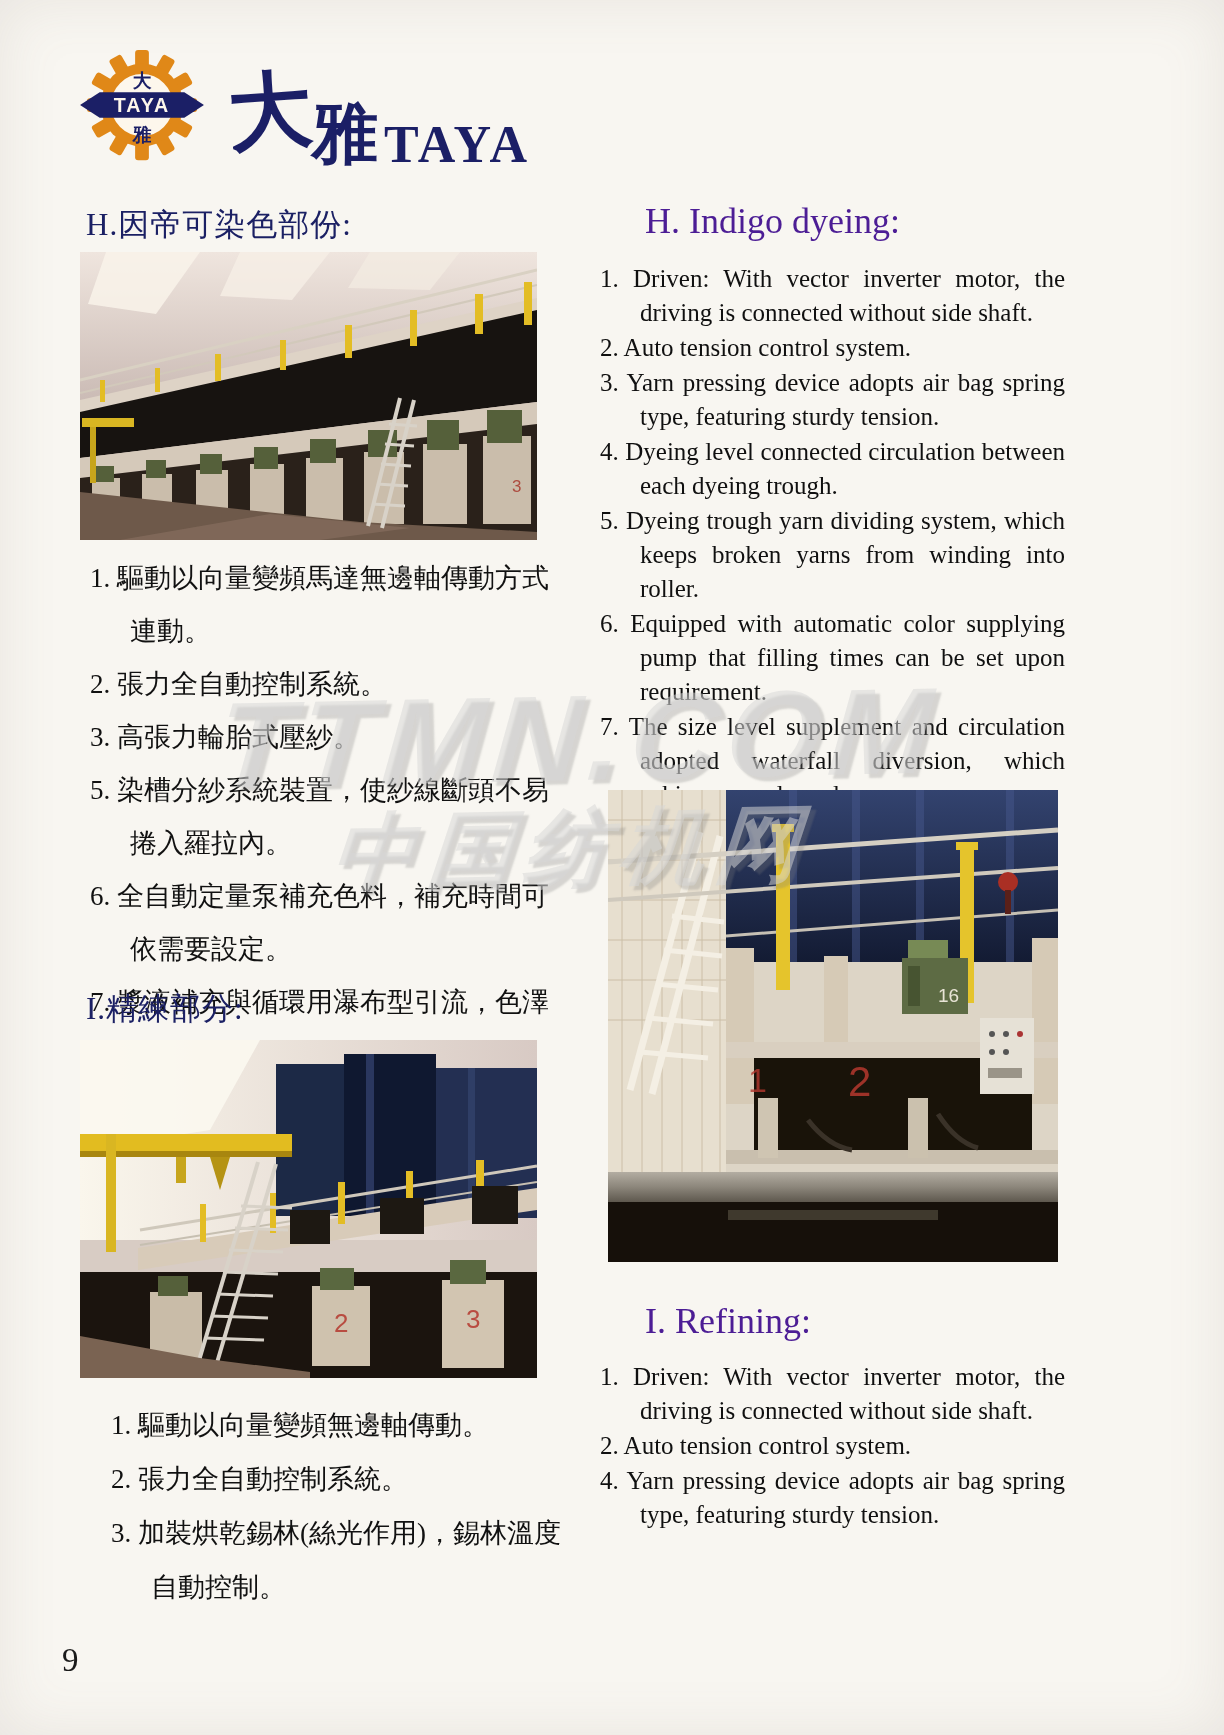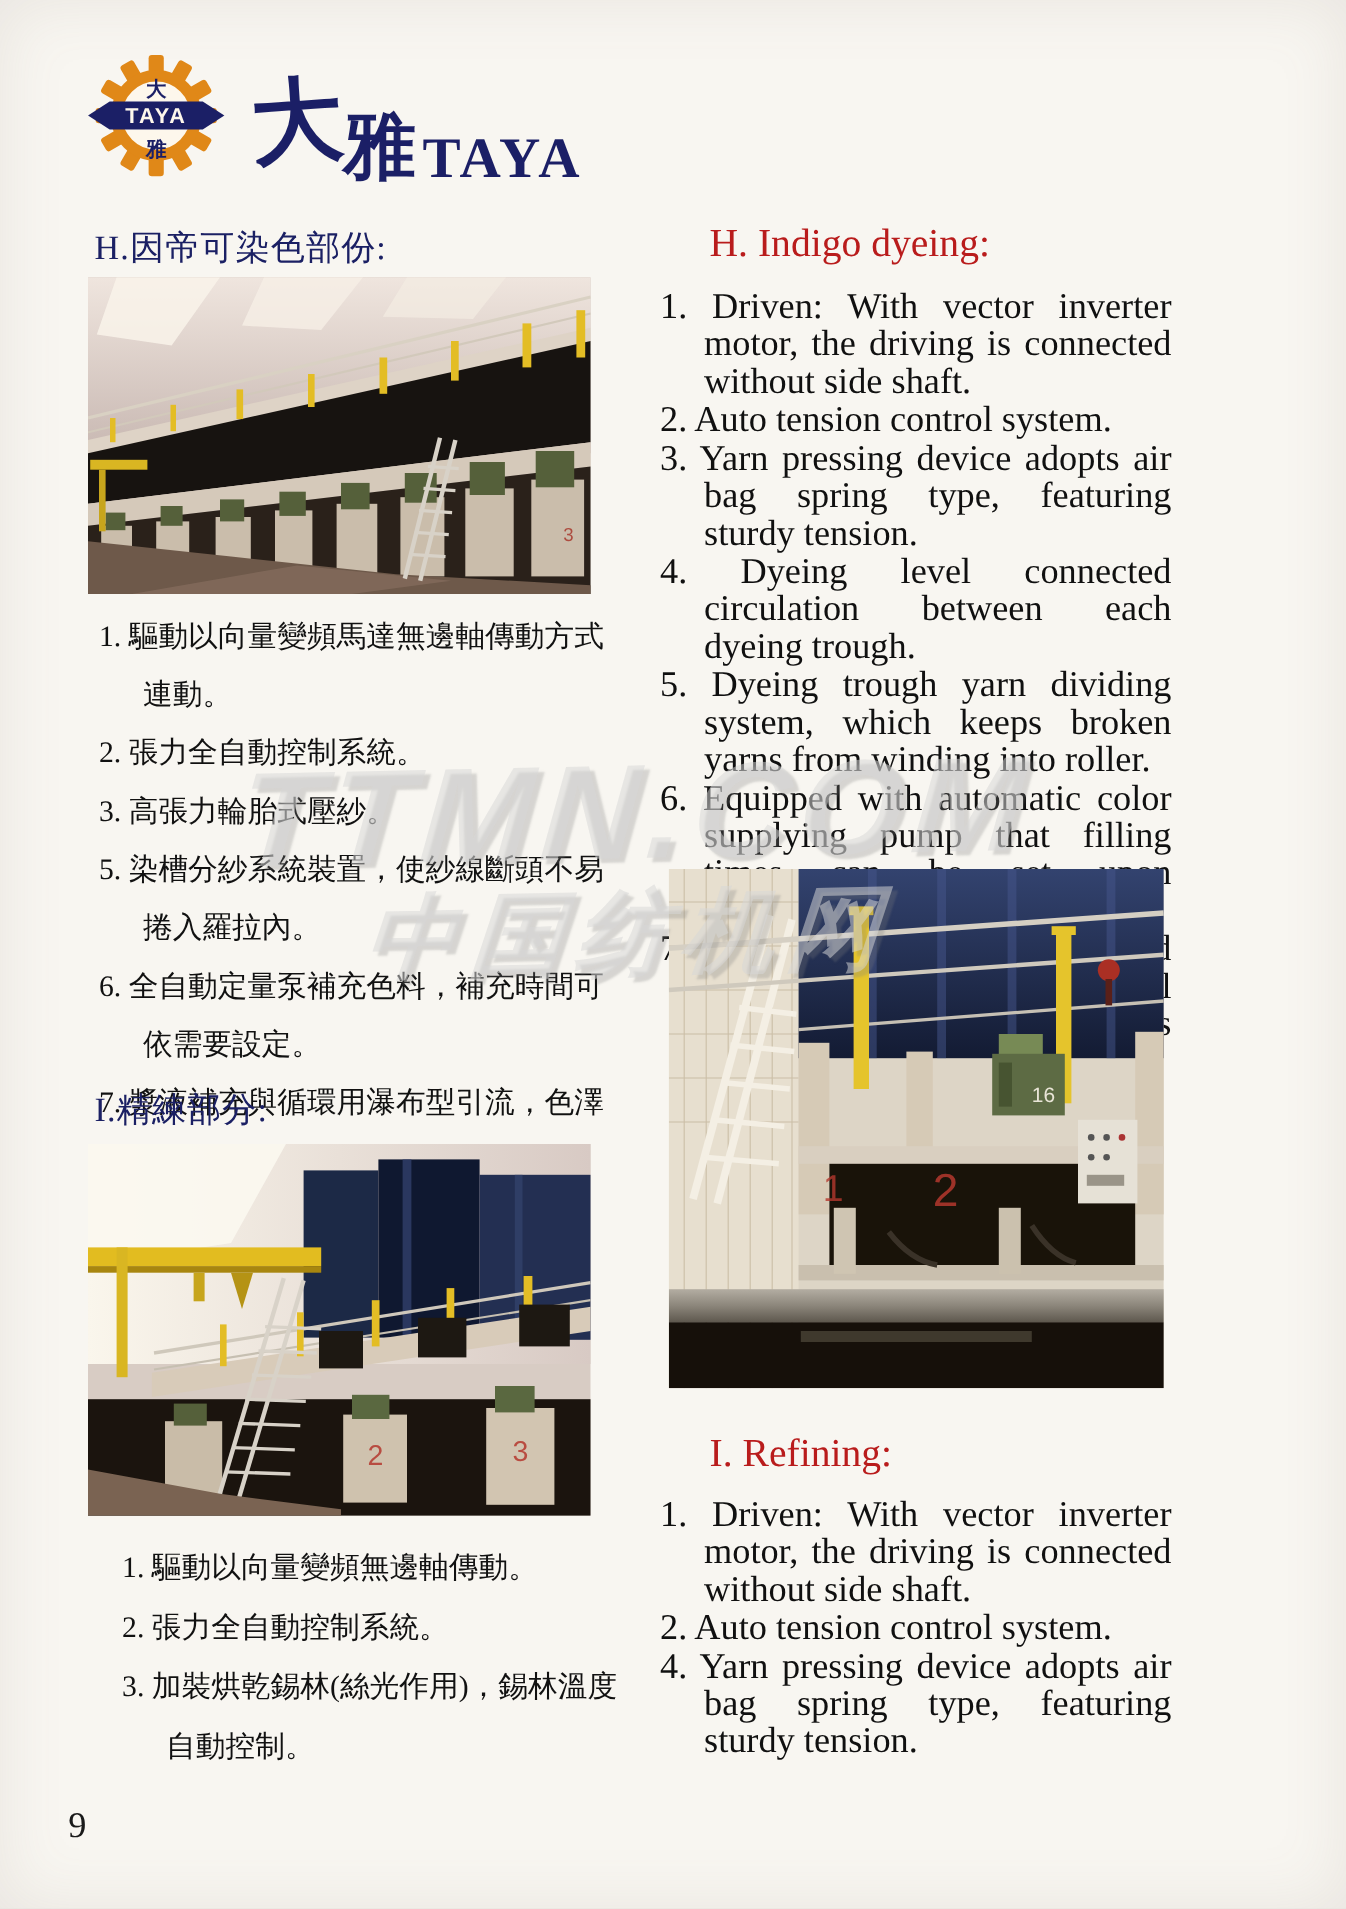--- a/index.html
+++ b/index.html
@@ -10,28 +10,28 @@
   }
   
   .logo-row{position:absolute;left:78px;top:48px;display:flex;align-items:flex-end;}
   .brand-cn{font-weight:700;color:#1b1f66;margin-left:22px;line-height:1;white-space:nowrap;}
   .brand-cn .c1{font-size:84px;display:inline-block;transform:translateY(-14px) rotate(-4deg);}
   .brand-cn .c2{font-size:66px;display:inline-block;transform:translateY(2px);}
   .brand-en{font-size:52px;font-weight:700;color:#1b1f66;letter-spacing:3px;margin-left:6px;
             transform:translateY(6px);font-family:"Liberation Serif",serif;}
   
   .cn-head{position:absolute;font-size:31px;font-weight:400;color:#1b2064;letter-spacing:1px;white-space:nowrap;}
-  .en-head{position:absolute;font-size:36px;font-weight:500;color:#b91c1c;white-space:nowrap;}
+  .en-head{position:absolute;font-size:36px;font-weight:500;color:#4c1d95;white-space:nowrap;}
   
   ol{list-style:none;margin:0;padding:0;}
   .cn-list{position:absolute;font-size:27px;color:#111;}
   .cn-list li{padding-left:40px;text-indent:-40px;}
   .cn-list.tight li{line-height:53px;}
   .cn-list.airy  li{line-height:54px;margin-left:21px;}
-  .en-list{position:absolute;font-size:33px;line-height:34px;text-align:justify;color:#101010;}
+  .en-list{position:absolute;font-size:25px;line-height:34px;text-align:justify;color:#101010;}
   .en-list li{padding-left:40px;text-indent:-40px;margin-bottom:1px;}
   
   .photo{position:absolute;display:block;}
   
   .wm{position:absolute;z-index:40;pointer-events:none;white-space:nowrap;
       font-family:"Liberation Sans","DejaVu Sans",sans-serif;font-style:italic;font-weight:900;
       color:rgba(214,214,214,.52);text-shadow:5px 4px 2px rgba(125,125,125,.28);}
   .wm1{left:218px;top:668px;font-size:122px;letter-spacing:8px;transform:rotate(-1.2deg) skewX(-6deg);}
   .wm2{left:332px;top:792px;font-size:84px;letter-spacing:12px;transform:rotate(-1.2deg) skewX(-6deg);}
   

